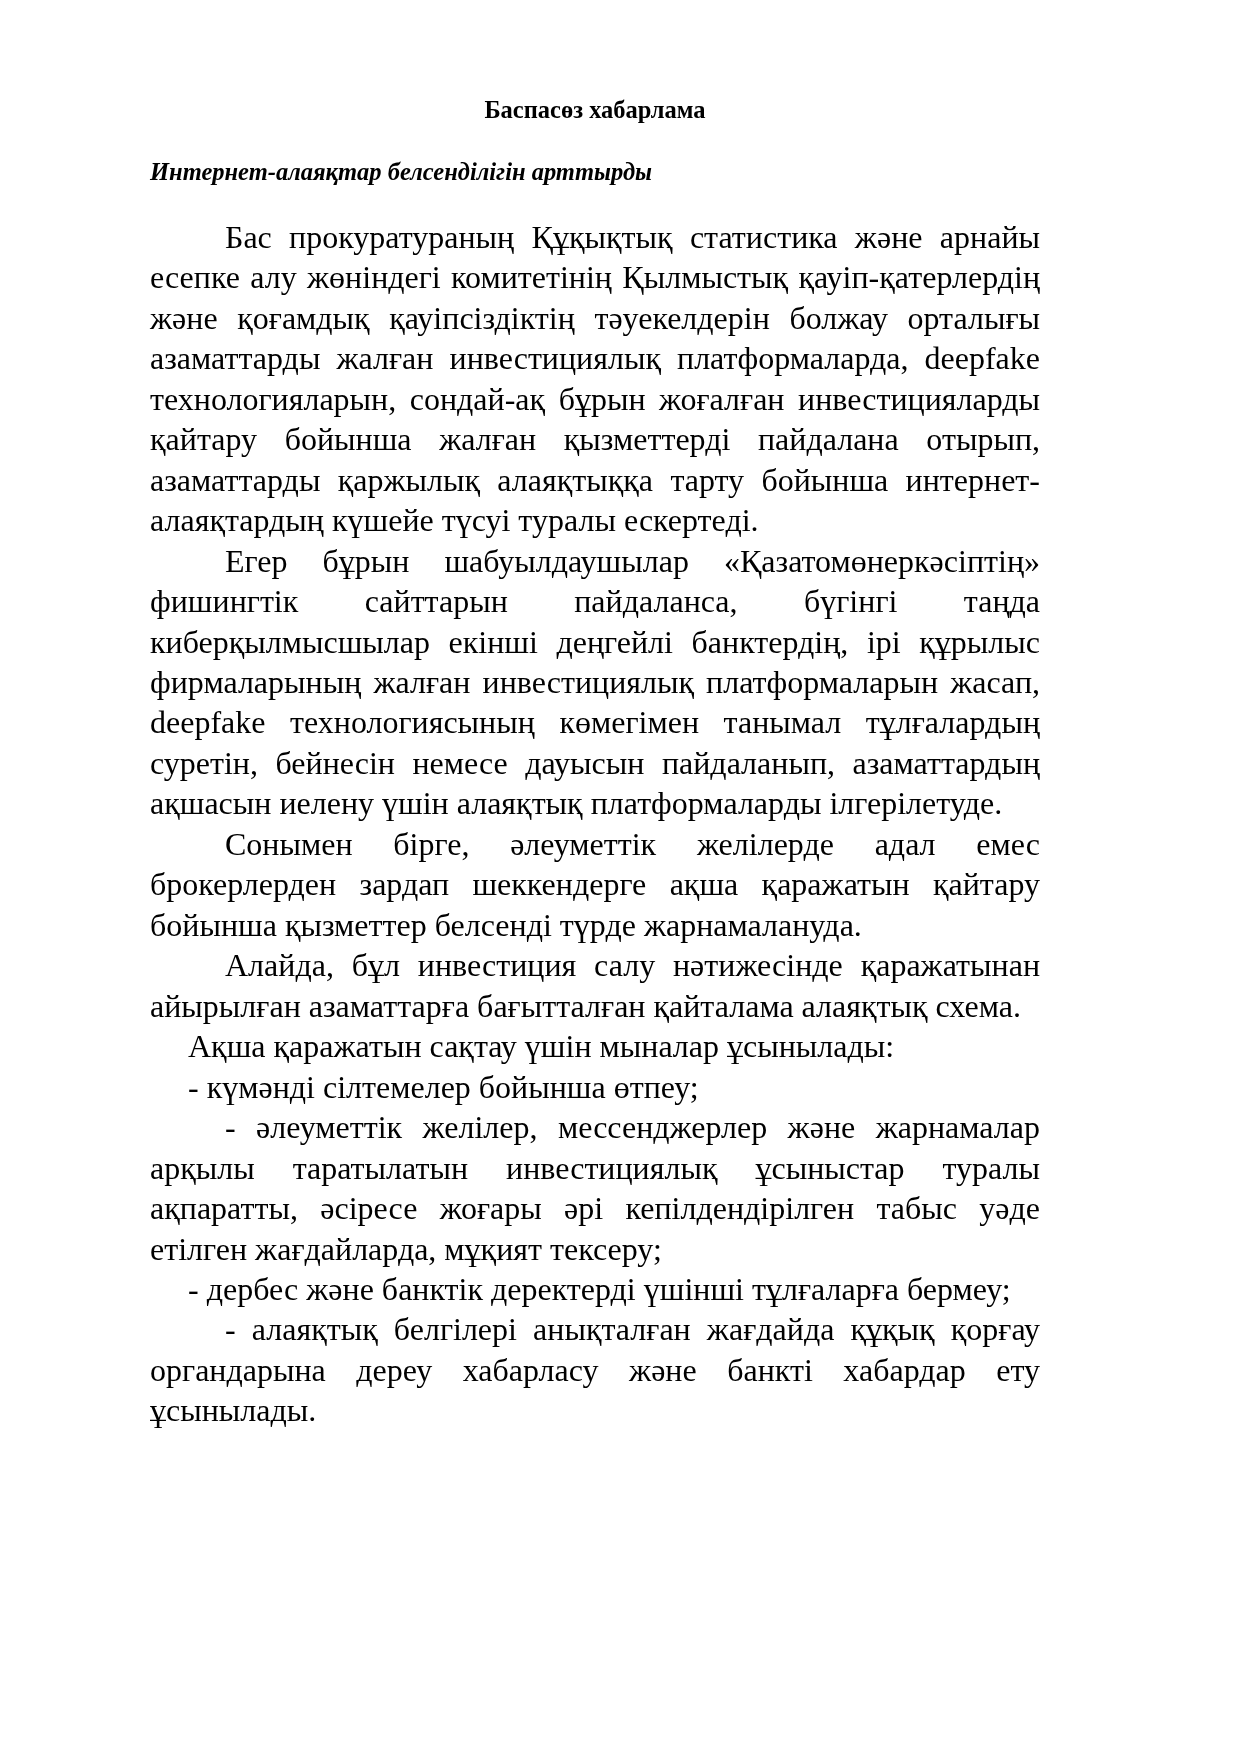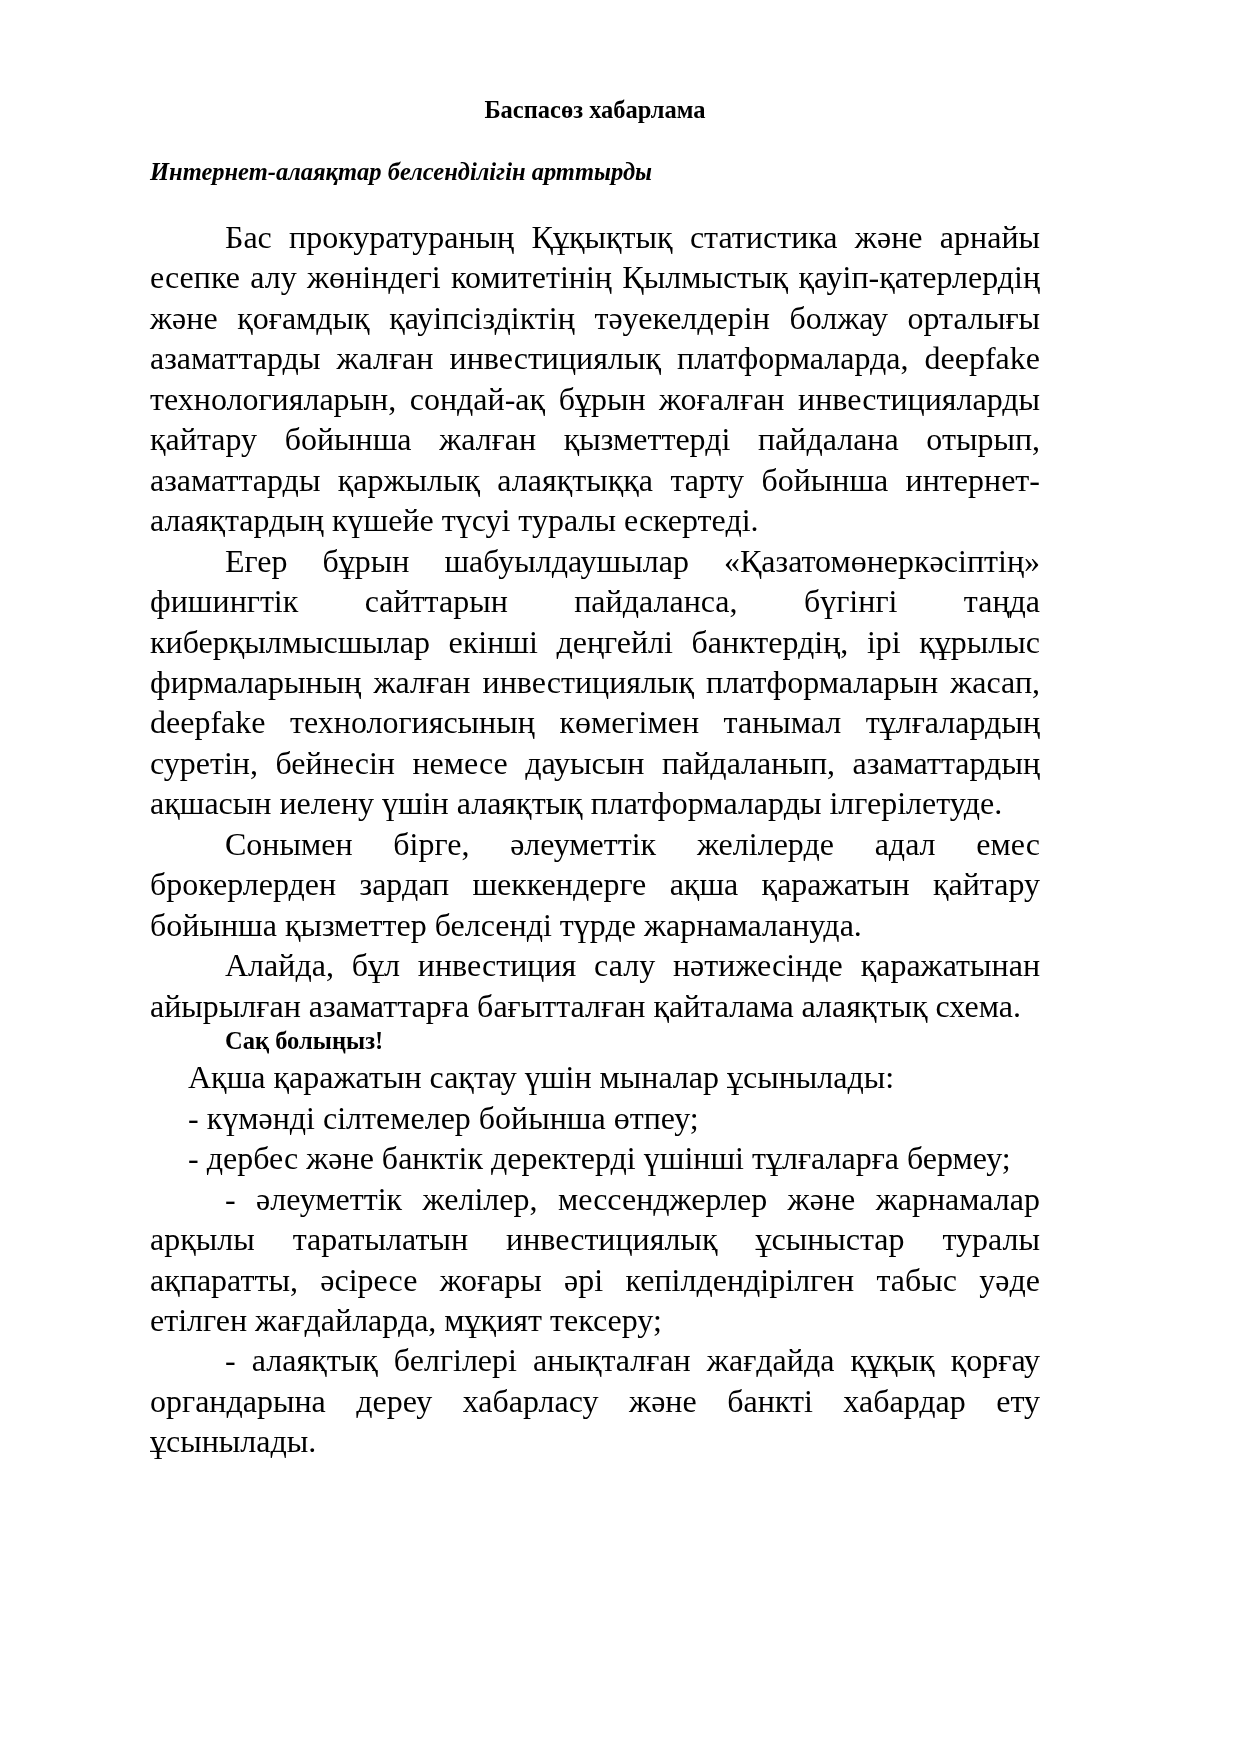--- a/index.html
+++ b/index.html
@@ -83,27 +83,26 @@
     <div class="heading heading-2">Интернет-алаяқтар белсенділігін арттырды</div>
 
     <p class="para indent">Бас прокуратураның Құқықтық статистика және арнайы есепке алу жөніндегі комитетінің Қылмыстық қауіп-қатерлердің және қоғамдық қауіпсіздіктің тәуекелдерін болжау орталығы азаматтарды жалған инвестициялық платформаларда, deepfake технологияларын, сондай-ақ бұрын жоғалған инвестицияларды қайтару бойынша жалған қызметтерді пайдалана отырып, азаматтарды қаржылық алаяқтыққа тарту бойынша интернет-алаяқтардың күшейе түсуі туралы ескертеді.</p>
 
     <p class="para indent">Егер бұрын шабуылдаушылар «Қазатомөнеркәсіптің» фишингтік сайттарын пайдаланса, бүгінгі таңда киберқылмысшылар екінші деңгейлі банктердің, ірі құрылыс фирмаларының жалған инвестициялық платформаларын жасап, deepfake технологиясының көмегімен танымал тұлғалардың суретін, бейнесін немесе дауысын пайдаланып, азаматтардың ақшасын иелену үшін алаяқтық платформаларды ілгерілетуде.</p>
 
     <p class="para indent">Сонымен бірге, әлеуметтік желілерде адал емес брокерлерден зардап шеккендерге ақша қаражатын қайтару бойынша қызметтер белсенді түрде жарнамалануда.</p>
 
     <p class="para indent">Алайда, бұл инвестиция салу нәтижесінде қаражатынан айырылған азаматтарға бағытталған қайталама алаяқтық схема.</p>
 
-    <p class="bold-line">Сақ болыңыз!</p>
 
     <p class="para list-indent">Ақша қаражатын сақтау үшін мыналар ұсынылады:</p>
 
     <p class="para list-indent"><span>- күмәнді сілтемелер бойынша </span><span class="b">өтпеу</span><span>;</span></p>
 
+    <p class="para indent"><span>- әлеуметтік желілер, мессенджерлер және жарнамалар арқылы таратылатын инвестициялық ұсыныстар туралы ақпаратты, </span><span class="b">әсіресе жоғары әрі кепілдендірілген табыс уәде етілген жағдайларда, мұқият тексеру</span><span>;</span></p>
+
     <p class="para list-indent"><span>- дербес және банктік деректерді үшінші тұлғаларға </span><span class="b">бермеу</span><span>;</span></p>
-
-    <p class="para indent"><span>- әлеуметтік желілер, мессенджерлер және жарнамалар арқылы таратылатын инвестициялық ұсыныстар туралы ақпаратты, </span><span class="b">әсіресе жоғары әрі кепілдендірілген табыс уәде етілген жағдайларда, мұқият тексеру</span><span>;</span></p>
 
     <p class="para indent">- алаяқтық белгілері анықталған жағдайда құқық қорғау органдарына дереу хабарласу және банкті хабардар ету ұсынылады.</p>
 
 
   </div>
 </div>
 
 </body></html>

